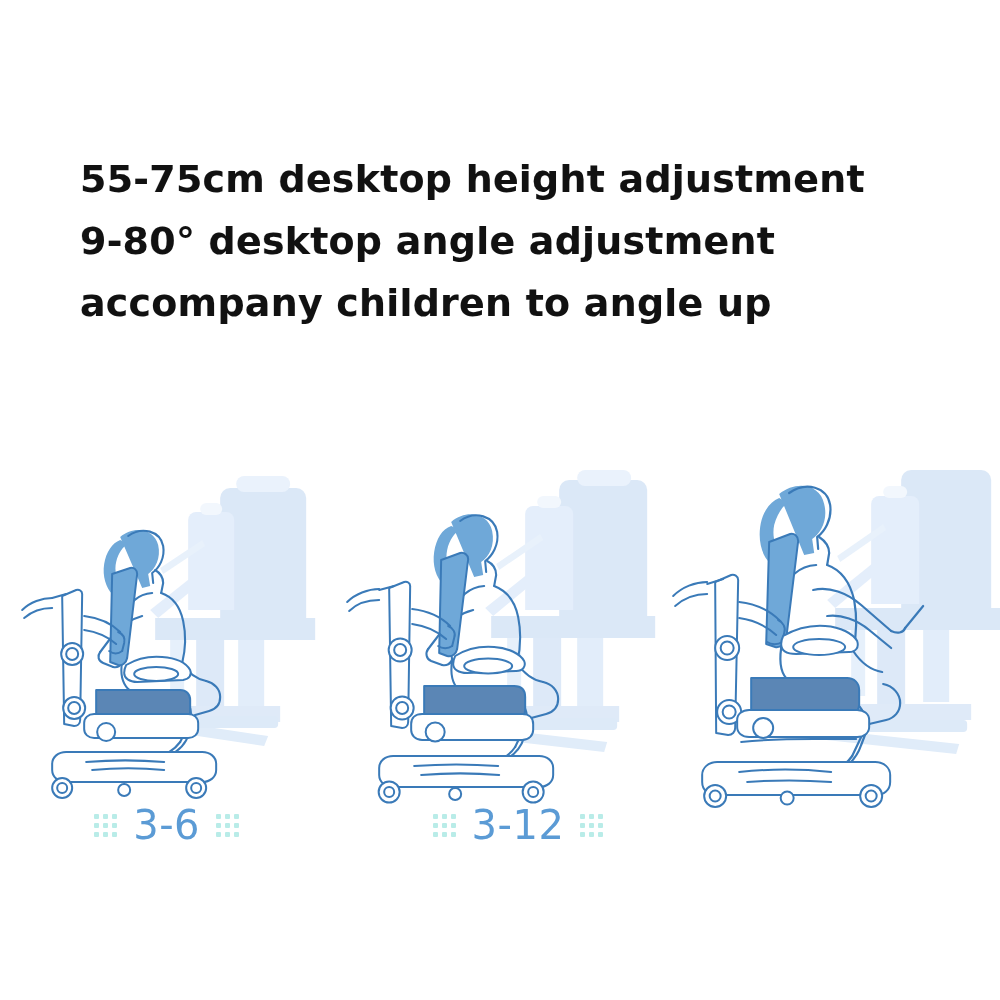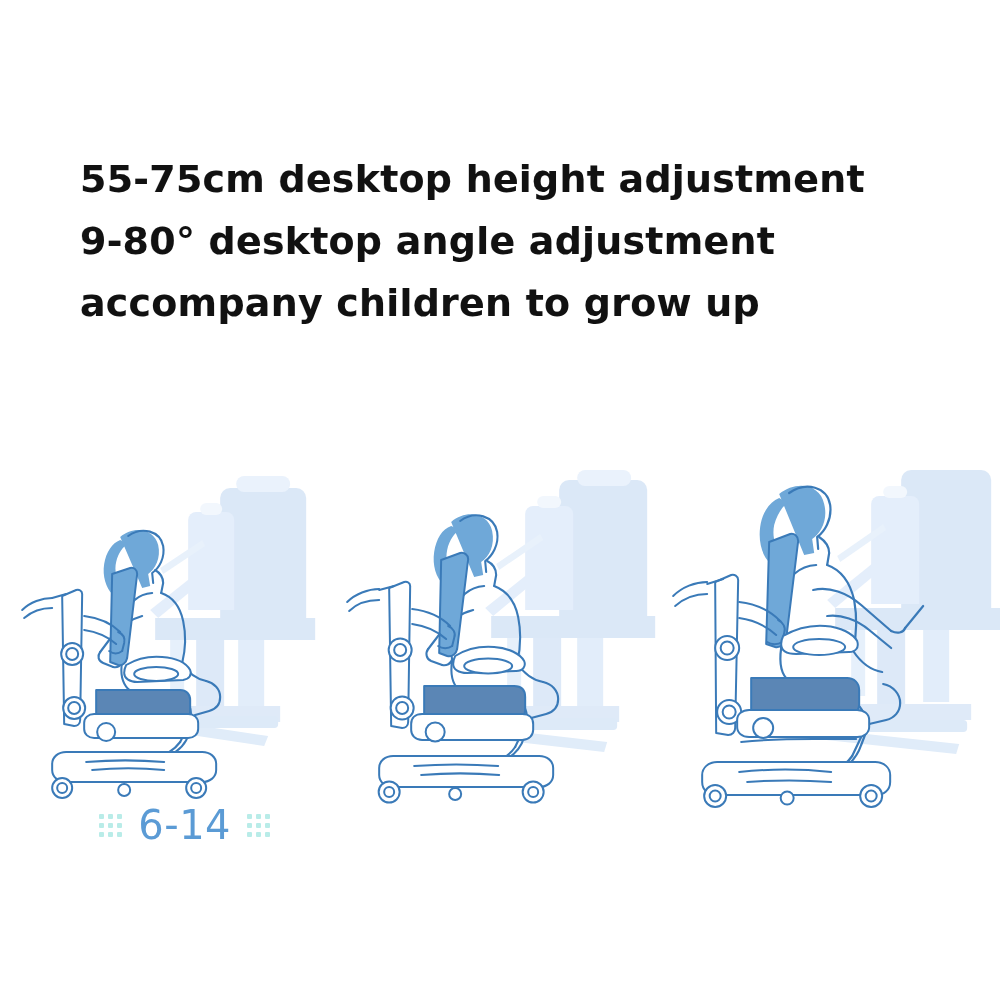--- a/index.html
+++ b/index.html
@@ -114,21 +114,21 @@
   }
 </style>
 </head>
 <body>
 
 <div class="page">
 
   <div class="headline">
     <span class="headline-line">55-75cm desktop height adjustment</span>
     <span class="headline-line">9-80° desktop angle adjustment</span>
-    <span class="headline-line">accompany children to grow up</span>
+    <span class="headline-line">accompany children to angle up</span>
   </div>
 
   <div class="figures">
 
     <div class="figure-cell">
       <svg viewBox="0 0 333 330" xmlns="http://www.w3.org/2000/svg" aria-hidden="true">
         <g fill="#dbe8f7">
           <path d="M230 18 h66 a10 10 0 0 1 10 10 v128 h-86 v-128 a10 10 0 0 1 10 -10 z"></path>
           <rect x="236" y="6" width="54" height="16" rx="8" fill="#eaf2fc"></rect>
           <path d="M196 42 h30 a8 8 0 0 1 8 8 v90 h-46 v-90 a8 8 0 0 1 8 -8 z" fill="#e4eefb"></path>
@@ -338,34 +338,59 @@
           <ellipse cx="204" cy="326" rx="5.5" ry="5.5"></ellipse>
           <path d="M116 166 c12 -7 28 -11 42 -10 c16 1 28 8 32 15 c2 6 -1 11 -8 11 l-53 2 c-10 0 -15 -4 -15 -10 c0 -3 1 -6 2 -8 z" fill="#ffffff"></path>
           <ellipse cx="152" cy="177" rx="26" ry="8" fill="#ffffff"></ellipse>
         </g>
       </svg>
     </div>
   </div>
 
   <div class="labels">
 
+    <div class="label-cell cell-0">
+      <span class="dot-grid">
+        <i></i>
+          <i></i>
+          <i></i>
+          <i></i>
+          <i></i>
+          <i></i>
+          <i></i>
+          <i></i>
+          <i></i>
+      </span>
+      <span class="age-text">3-6</span>
+      <span class="dot-grid">
+        <i></i>
+          <i></i>
+          <i></i>
+          <i></i>
+          <i></i>
+          <i></i>
+          <i></i>
+          <i></i>
+          <i></i>
+      </span>
+    </div>
 
     <div class="label-cell cell-1">
       <span class="dot-grid">
         <i></i>
           <i></i>
           <i></i>
           <i></i>
           <i></i>
           <i></i>
           <i></i>
           <i></i>
           <i></i>
       </span>
-      <span class="age-text">6-14</span>
+      <span class="age-text">3-12</span>
       <span class="dot-grid">
         <i></i>
           <i></i>
           <i></i>
           <i></i>
           <i></i>
           <i></i>
           <i></i>
           <i></i>
           <i></i>

